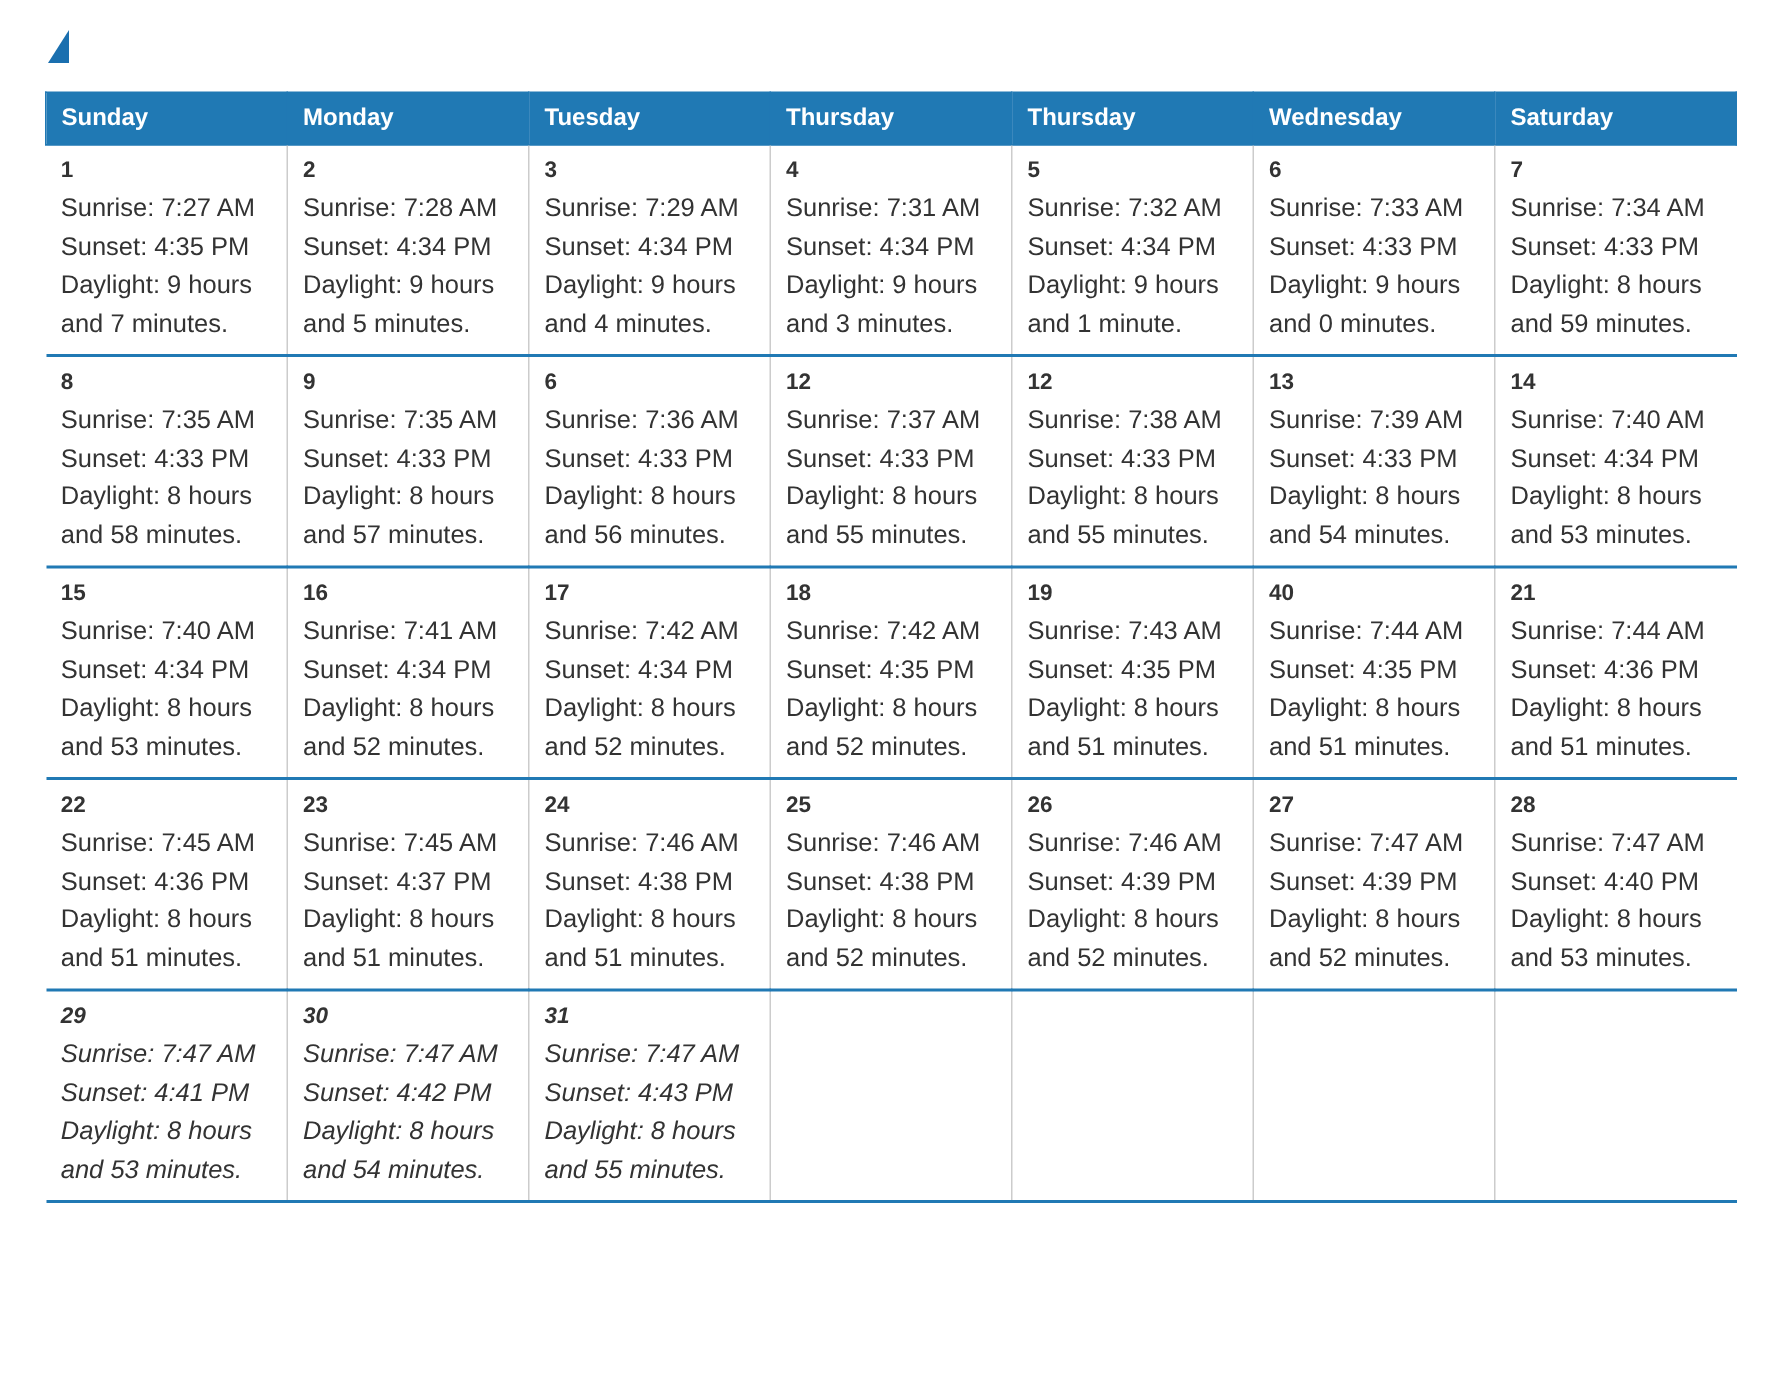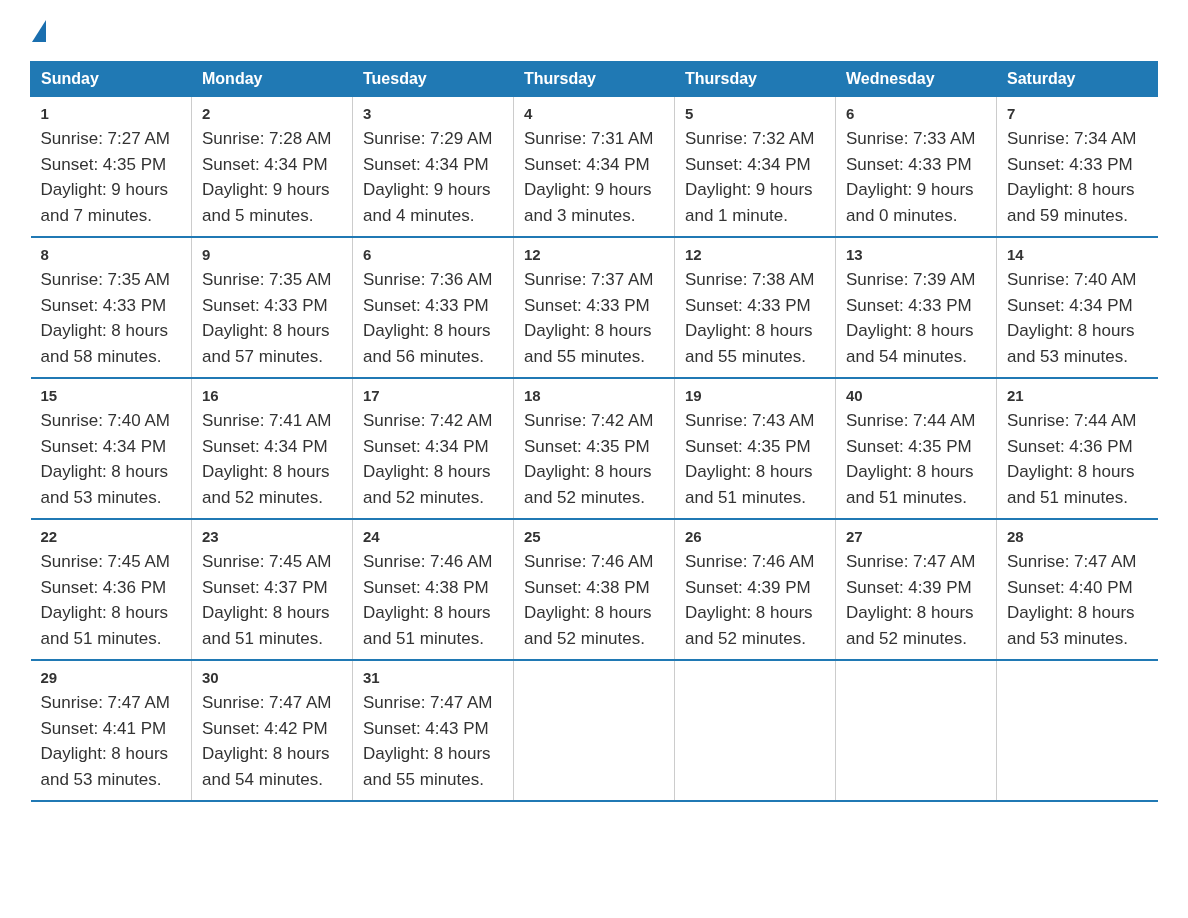--- a/index.html
+++ b/index.html
@@ -94,20 +94,21 @@
       font-weight: bold;
       display: block;
       margin-bottom: 4px;
     }
     .day-info {
       font-size: 17px;
       line-height: 1.5;
     }
     tbody tr:last-child {
       border-bottom: 2px solid #2079b4;
+      font-style: italic;
     }
   </style>
 </head>
 <body>
 
 <div class="header">
   <div class="logo">
     <div class="logo-text">
       <span class="logo-general"></span>
       <span class="logo-triangle"></span>

